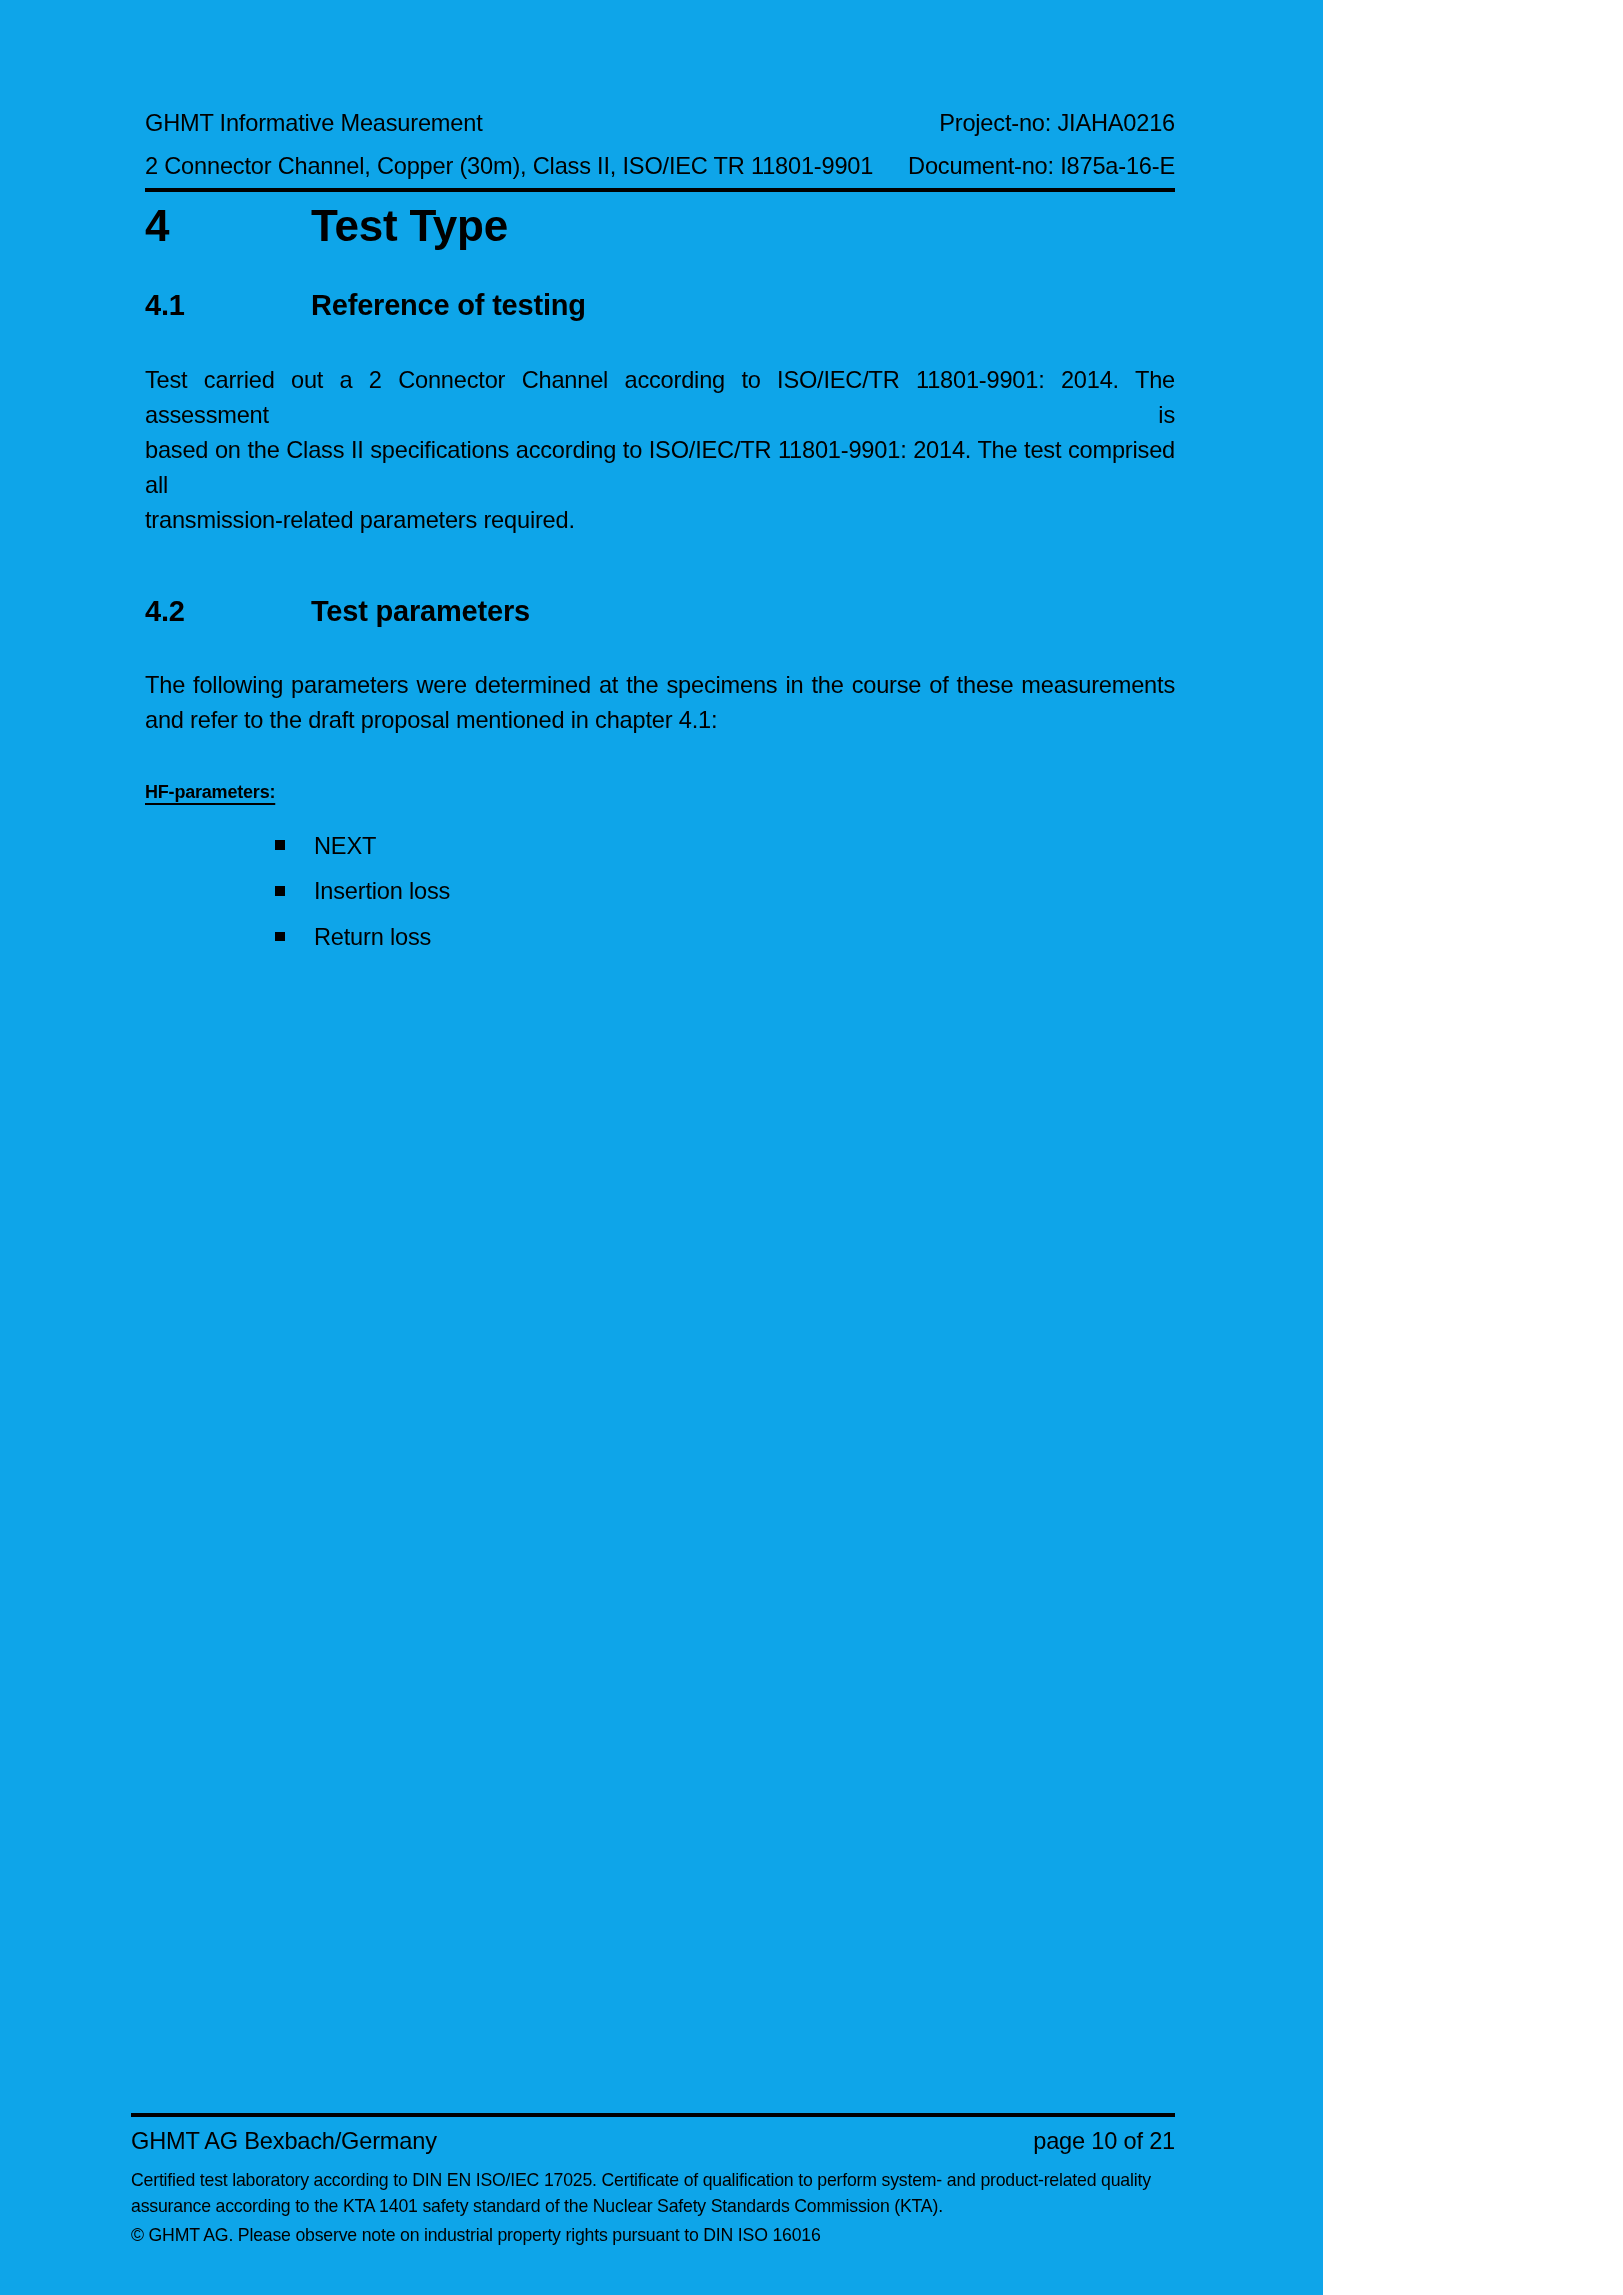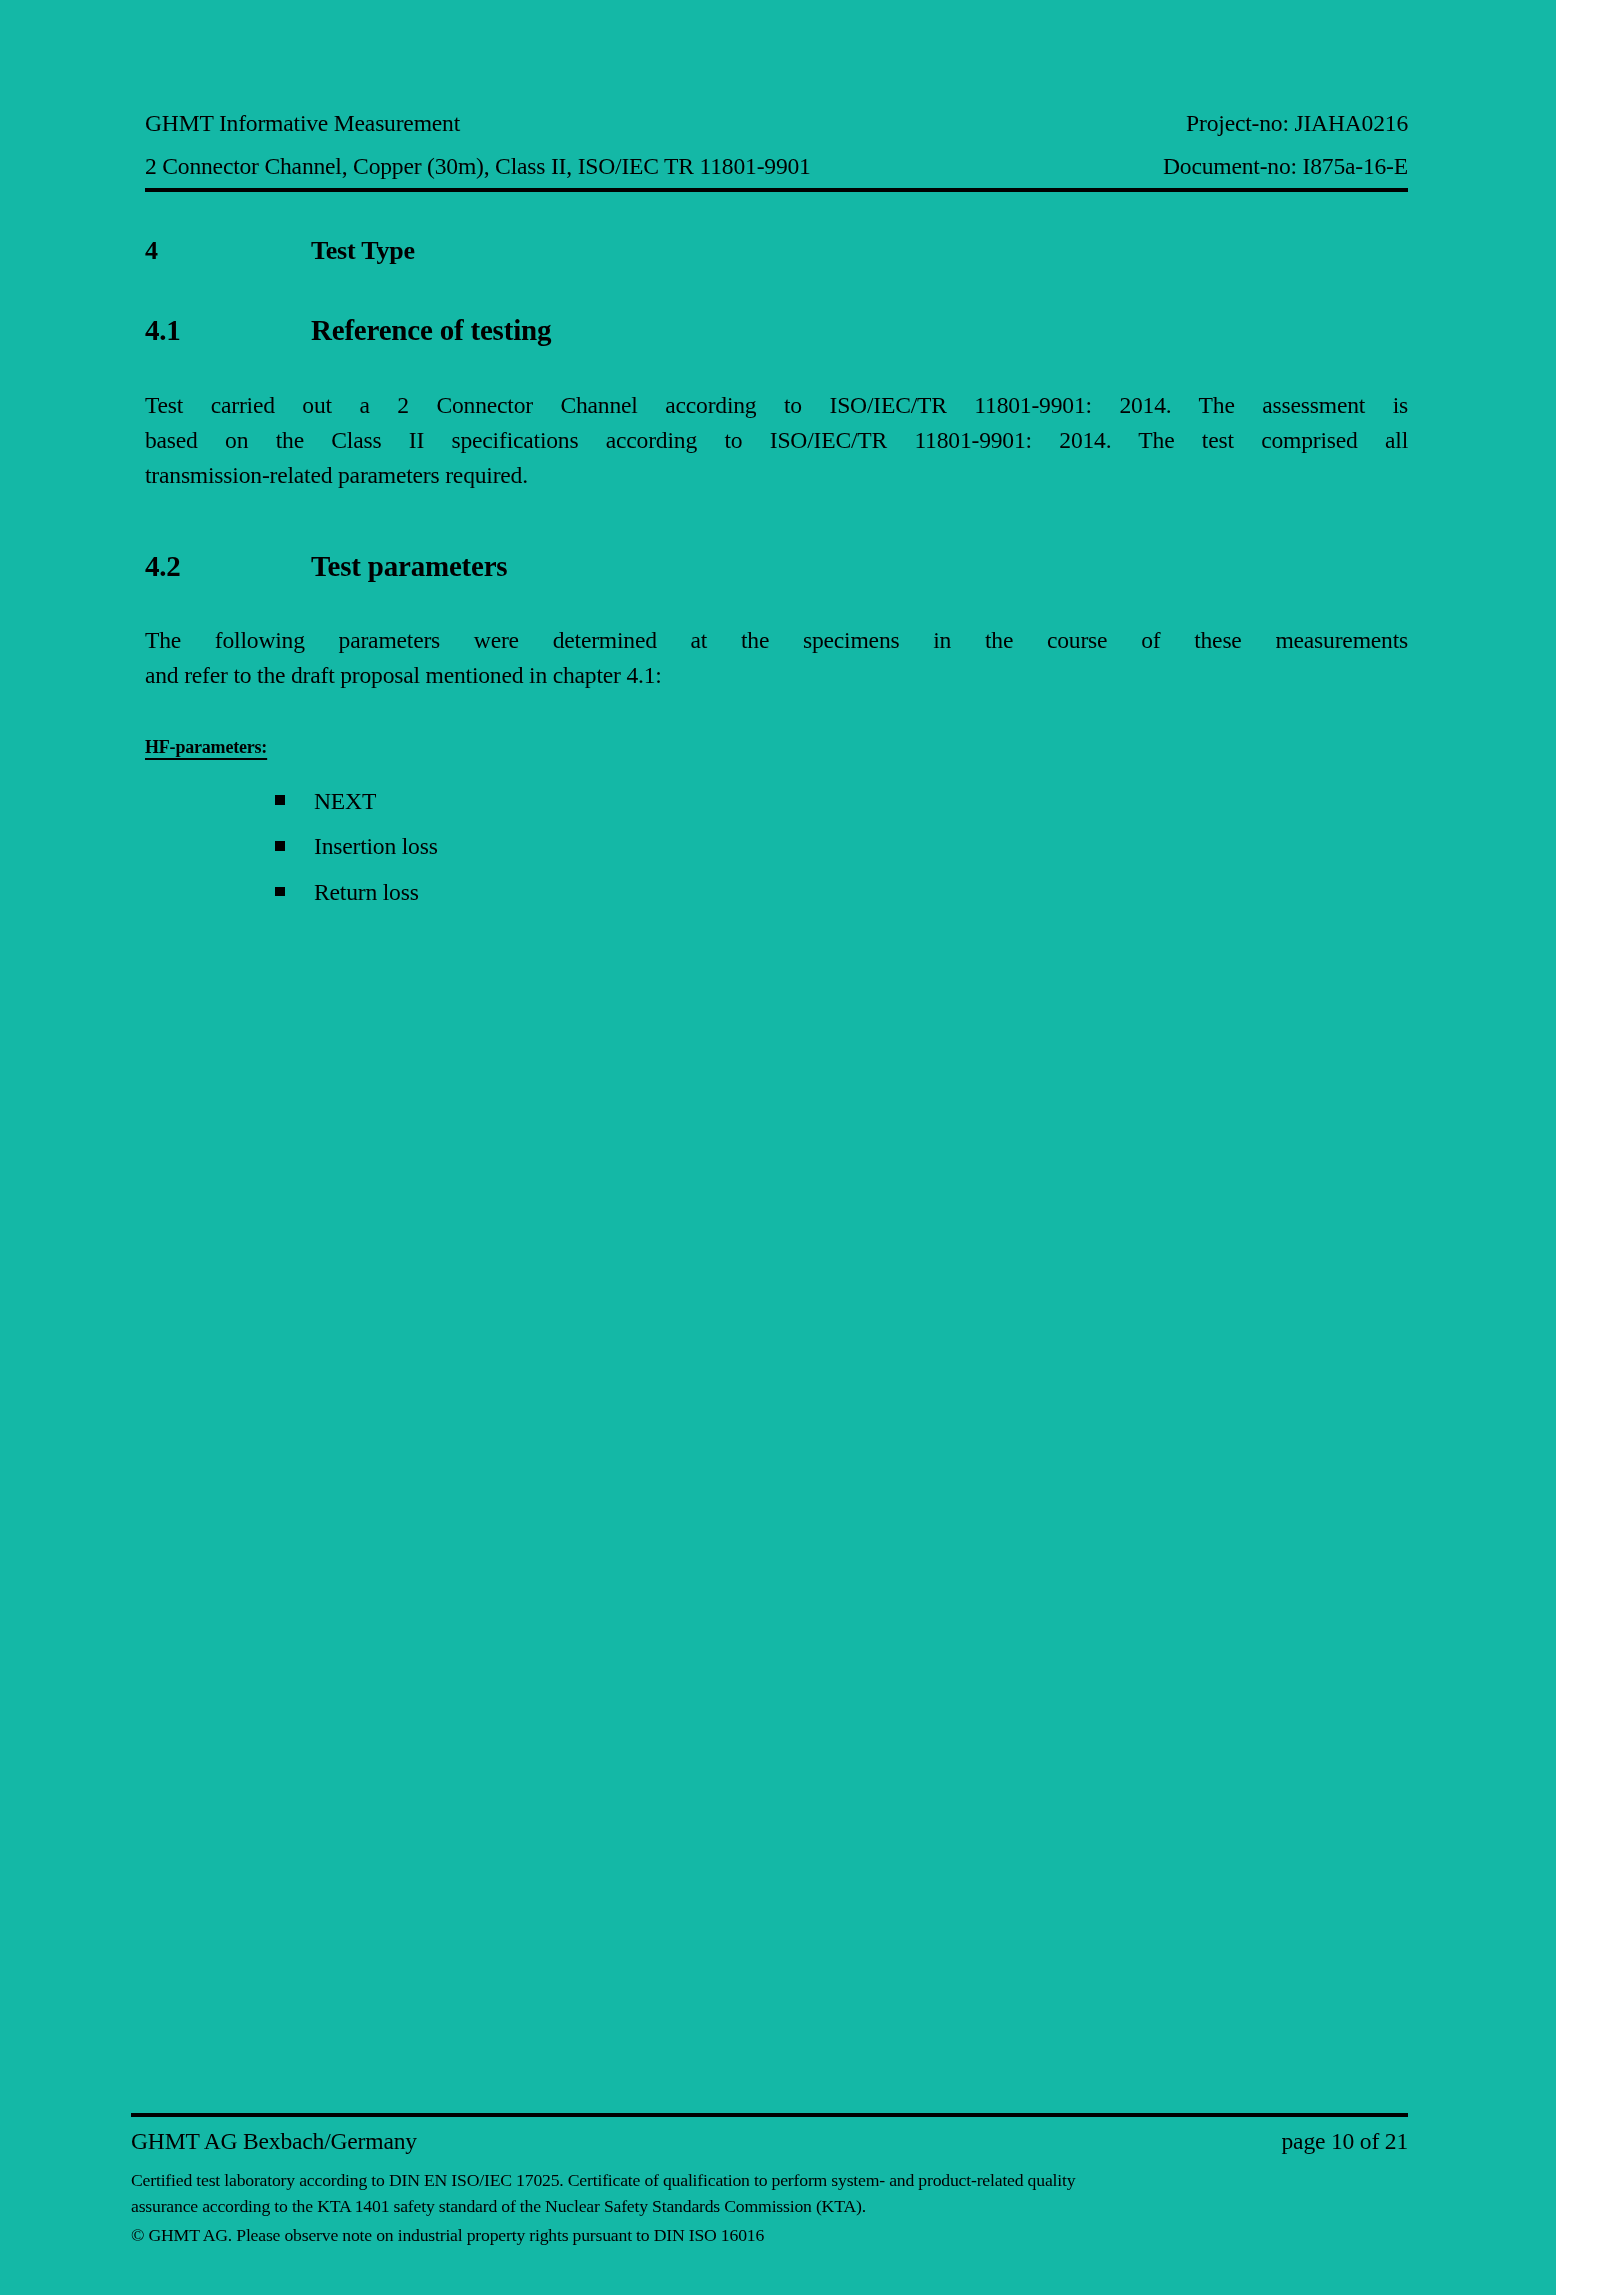--- a/index.html
+++ b/index.html
@@ -3,25 +3,25 @@
 <meta charset="utf-8">
 <style>
   * { margin: 0; padding: 0; box-sizing: border-box; }
 
   html, body {
     background: #ffffff;
   }
 
   .page {
     position: relative;
-    width: 1556px;
+    width: 1323px;
     height: 2295px;
-    background: #14b8a6;
+    background: #0ea5e9;
     color: #000000;
-    font-family: Liberation Serif, serif;
+    font-family: Liberation Sans, sans-serif;
     letter-spacing: -0.2px;
     overflow: hidden;
   }
 
   .content {
     position: absolute;
     left: 145px;
     right: 148px;
     top: 0;
   }
@@ -40,22 +40,22 @@
   .hdr-row.second { margin-top: 17px; gap: 21px; }
 
   .rule {
     height: 3.9px;
     background: #000000;
     margin-top: 9.2px;
   }
 
   
   h1.sec {
-    margin-top: 40px;
-    font-size: 26px;
+    margin-top: 15px;
+    font-size: 44px;
     line-height: 37px;
     font-weight: bold;
   }
 
   h2.sec {
     font-size: 29px;
     line-height: 31px;
     font-weight: bold;
   }
 

